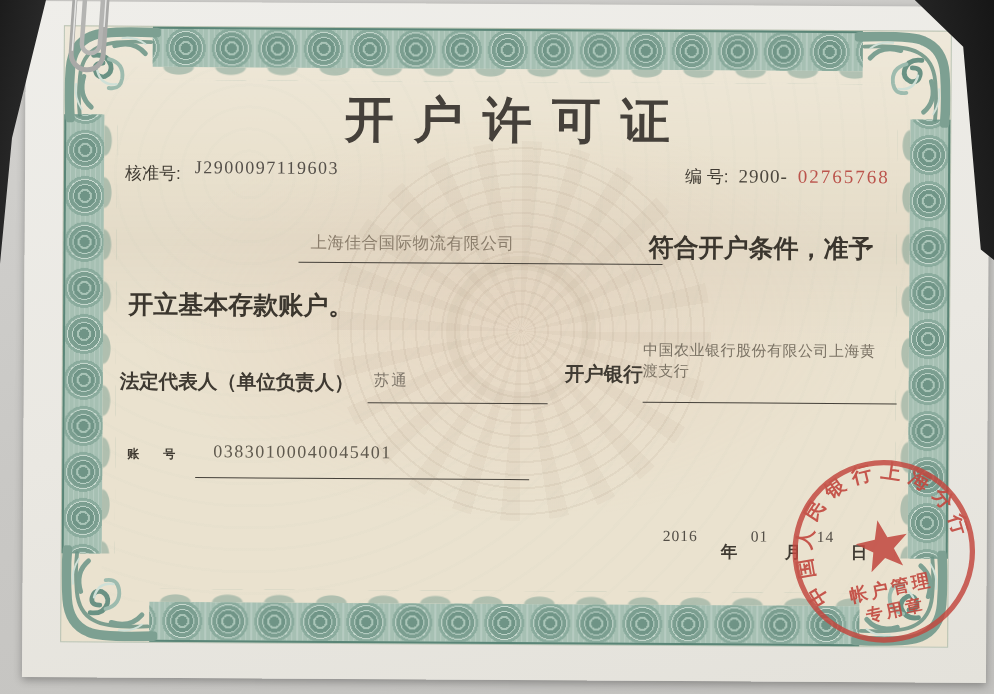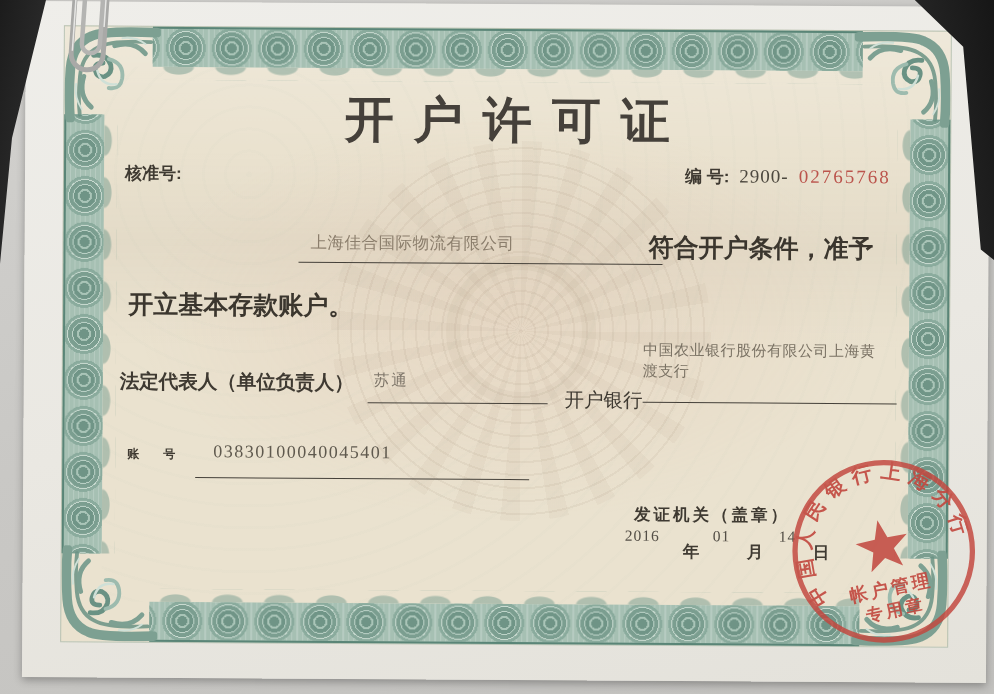--- a/index.html
+++ b/index.html
@@ -75,53 +75,53 @@
   .corner.br { right:0; bottom:0; transform:scale(-1,-1); }
 
   
   .layer { position:absolute; inset:0; z-index:3; color:#3f3a32; }
 
   .title { position:absolute; left:0; right:0; top:84px; text-align:center;
     font-family:"DejaVu Serif", serif; font-weight:bold; font-size:49px;
     letter-spacing:20px; color:#45403a; text-indent:20px; }
 
   .row-approval { position:absolute; left:100px; top:160px; display:flex; gap:14px; align-items:flex-start; }
-  .lbl { font-weight:bold; color:#3f3a32; }
+  .lbl { font-weight:normal; color:#3f3a32; }
   .lbl-17 { font-size:17px; }
   .typed { font-family:"Liberation Serif", serif; color:#55504a; }
   .approval-val { font-size:18px; letter-spacing:1.5px; position:relative; top:-5px; }
 
   .row-serial { position:absolute; left:660px; top:160px; display:flex; gap:10px; align-items:baseline; }
   .serial-prefix { font-size:19px; letter-spacing:1px; color:#4d483f;text-align:center; }
   .serial-num { font-size:19px; letter-spacing:2px; color:#bb544c; font-family:Liberation Serif, serif; }
 
   .b-25 { font-size:25px; font-weight:bold; color:#3b362e; }
   .audit-prefix { position:absolute; left:156px; top:224px; }
   .company-box { position:absolute; left:274px; top:222px; width:364px; height:38px;
     border-bottom:1.5px solid #45413a; }
   .company-name { display:block; padding:7px 0 0 12px; font-size:16.5px; color:#8b7e6c; letter-spacing:.5px; }
   .audit-suffix { position:absolute; left:624px; top:226px; }
   .body-line2 { position:absolute; left:104px; top:286px; }
 
   .rep-label { position:absolute; left:96px; top:366px; font-size:19.5px; font-weight:bold; }
   .rep-box { position:absolute; left:344px; top:362px; width:180px; height:38px; border-bottom:1.5px solid #45413a; }
   .rep-name { display:block; padding:5px 0 0 6px; font-size:15.5px; color:#7e766a; letter-spacing:2px; }
 
-  .bank-label { position:absolute; left:541px; top:382px; font-size:19.5px; font-weight:normal; }
+  .bank-label { position:absolute; left:541px; top:356px; font-size:19.5px; font-weight:bold; }
   .bank-box { position:absolute; left:619px; top:334px; width:254px; height:64px; border-bottom:1.5px solid #45413a; }
   .bank-name { display:block; width:236px; font-size:15px; line-height:21px; color:#7a7264;
     word-break:break-all; letter-spacing:.5px; }
 
   .acct-label { position:absolute; left:104px; top:444px; font-size:12px; font-weight:bold; letter-spacing:6px; }
   .acct-box { position:absolute; left:172px; top:436px; width:334px; height:40px; border-bottom:1.5px solid #45413a; }
   .acct-num { display:block; padding:3px 0 0 18px; font-size:18px; letter-spacing:1.5px; color:#5f594e; }
 
   .issuer { position:absolute; left:611px; top:499px; font-size:16.5px; font-weight:bold; letter-spacing:3px; }
   .date-row { position:absolute; left:602px; top:520px; width:220px; height:42px; }
-  .date-row span { position:absolute; }
+  .date-row span { position:absolute;margin-left:38px; }
   .d-num { font-family:"Liberation Serif", serif; font-size:15.5px; color:#534e46; letter-spacing:1px; top:2px; }
   .d-unit { font-size:16.5px; font-weight:bold; color:#3f3a32; top:16px; }
   .d-year { left:0; } .d-yu { left:58px; } .d-month { left:88px; } .d-mu { left:122px; }
   .d-day { left:154px; } .d-du { left:188px; }
 
   .seal { position:absolute; left:766px; top:450px; z-index:4; opacity:.9; transform:rotate(-12deg); }
 
   .paperclip { position:absolute; left:58px; top:-4px; z-index:5; transform:rotate(4deg); }
 </style>
 </head>
@@ -194,20 +194,21 @@
           <path d="M60,12 q14,-2 24,6 M12,60 q-2,14 6,26" stroke="#cfe0d7" stroke-width="2"></path>
         </g>
       </svg>
     </div>
 
     <div class="layer">
       <div class="title">开户许可证</div>
 
       <div class="row-approval">
         <span class="lbl lbl-17">核准号:</span>
+        <span class="typed approval-val">J2900097119603</span>
       </div>
 
       <div class="row-serial">
         <span class="lbl lbl-17">编 号:</span>
         <span class="typed serial-prefix">2900-</span>
         <span class="serial-num">02765768</span>
       </div>
 
       <div class="company-box">
         <span class="company-name">上海佳合国际物流有限公司</span>
@@ -223,21 +224,20 @@
       <div class="bank-label">开户银行</div>
       <div class="bank-box">
         <span class="bank-name">中国农业银行股份有限公司上海黄渡支行</span>
       </div>
 
       <div class="acct-label">账　号</div>
       <div class="acct-box">
         <span class="typed acct-num">03830100040045401</span>
       </div>
 
-      <div class="issuer">发证机关（盖章）</div>
 
       <div class="date-row">
         <span class="d-num d-year">2016</span>
         <span class="d-unit d-yu">年</span>
         <span class="d-num d-month">01</span>
         <span class="d-unit d-mu">月</span>
         <span class="d-num d-day">14</span>
         <span class="d-unit d-du">日</span>
       </div>
     </div>

